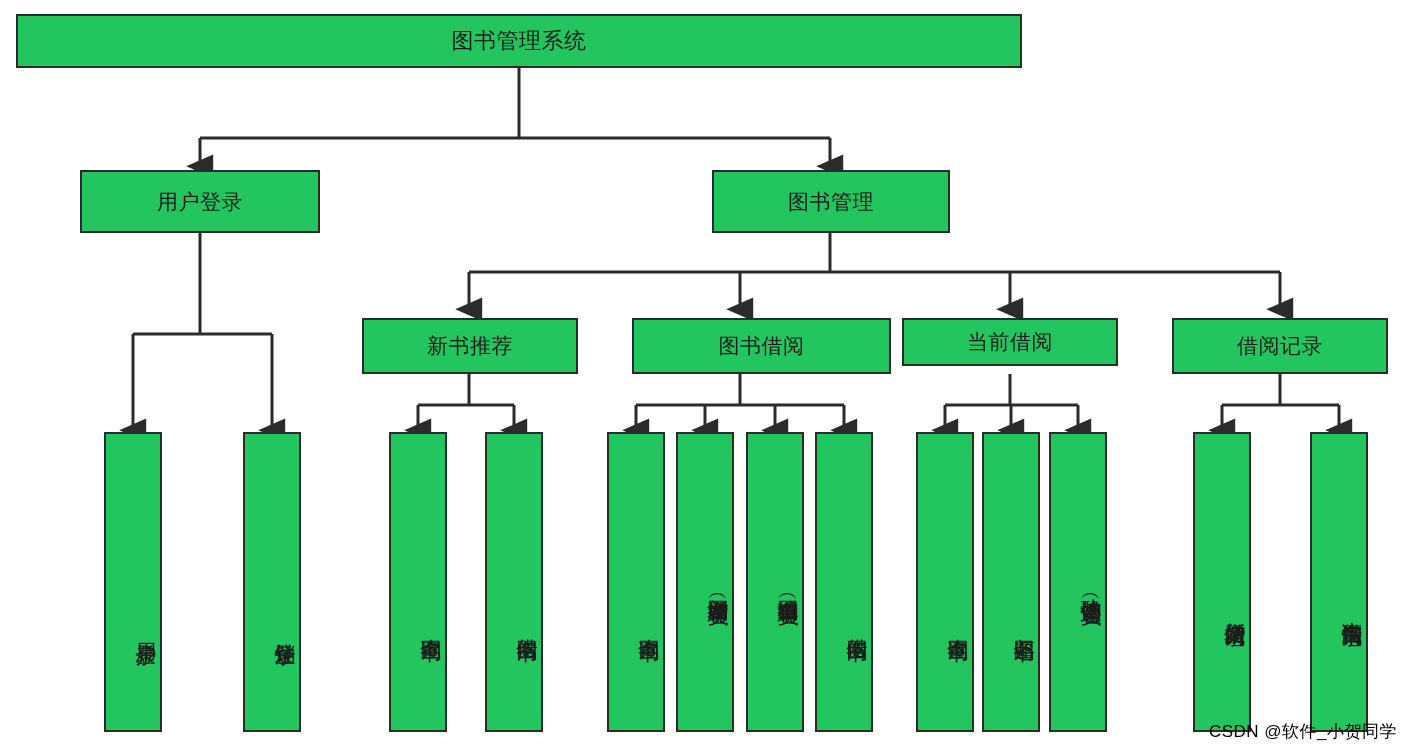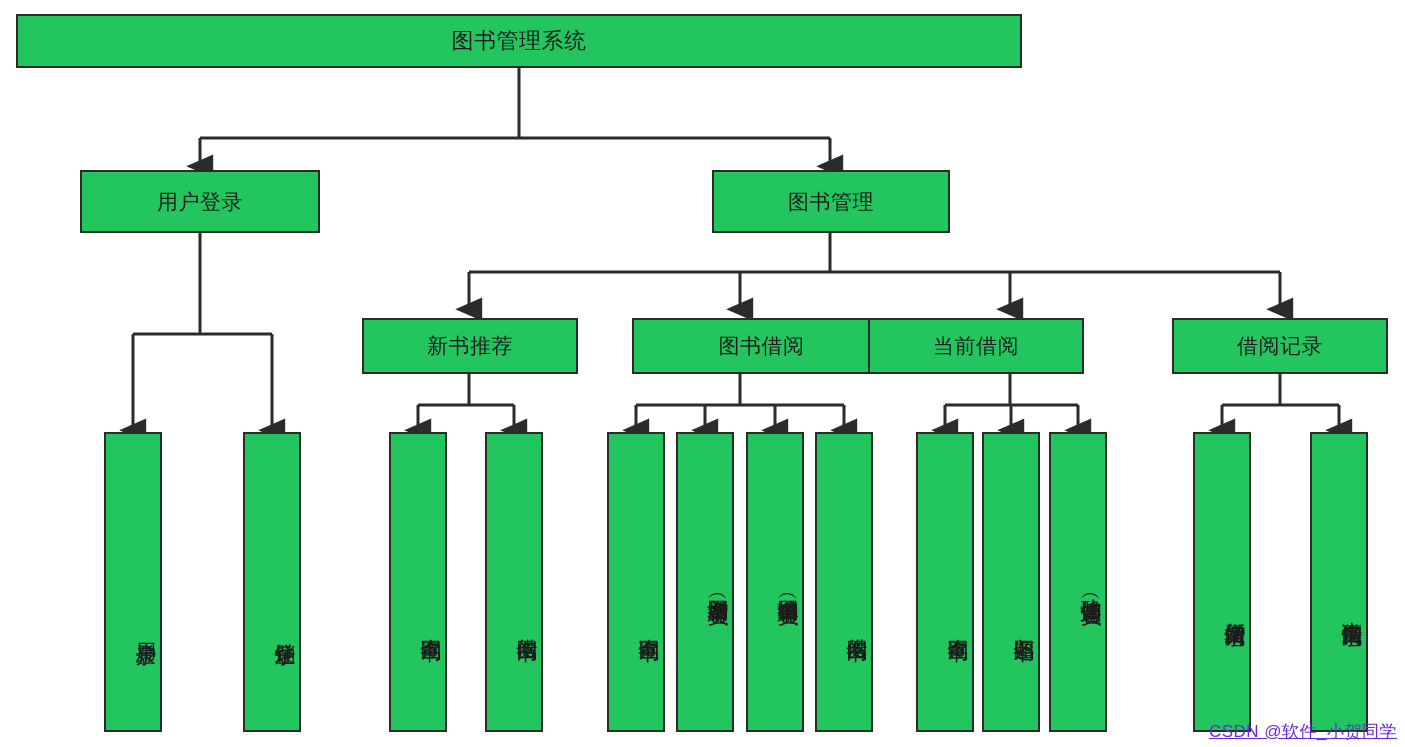--- a/index.html
+++ b/index.html
@@ -53,25 +53,24 @@
   .node.vert .vtxt {
     writing-mode: vertical-rl;
     text-orientation: upright;
     white-space: normal;
   }
   .watermark {
     position: absolute;
     right: 8px;
     bottom: 4px;
     font-size: 17px;
-    color: #6d28d9;
+    color: #000000;
     letter-spacing: 0.5px;
     white-space: nowrap;
     font-family: "Liberation Sans", "DejaVu Sans", sans-serif;
-    text-decoration: underline;
   }
 </style>
 </head>
 <body>
 
 <div id="canvas">
 
   <svg id="edges" viewBox="0 0 1405 747" xmlns="http://www.w3.org/2000/svg">
     <defs>
       <marker id="arrow" markerWidth="10" markerHeight="10" refX="4.2" refY="5" orient="auto" markerUnits="strokeWidth">
@@ -135,21 +134,21 @@
   <div class="node horiz" style="left:362px; top:318px; width:216px; height:56px;">
     <span>新书推荐</span>
   </div>
 
   <div class="node horiz" style="left:712px; top:170px; width:238px; height:63px;">
     <span>图书管理</span>
   </div>
   <div class="node horiz" style="left:632px; top:318px; width:259px; height:56px;">
     <span>图书借阅</span>
   </div>
-  <div class="node horiz" style="left:868px; top:318px; width:216px; height:56px;">
+  <div class="node horiz" style="left:902px; top:318px; width:216px; height:48px;">
     <span>当前借阅</span>
   </div>
   <div class="node horiz" style="left:1172px; top:318px; width:216px; height:56px;">
     <span>借阅记录</span>
   </div>
 
   <div class="node vert" style="left:104px; top:432px; width:58px; height:300px; padding-top:92px;">
     <span class="vtxt">用户登录</span>
   </div>
   <div class="node vert" style="left:243px; top:432px; width:58px; height:300px; padding-top:92px;">

